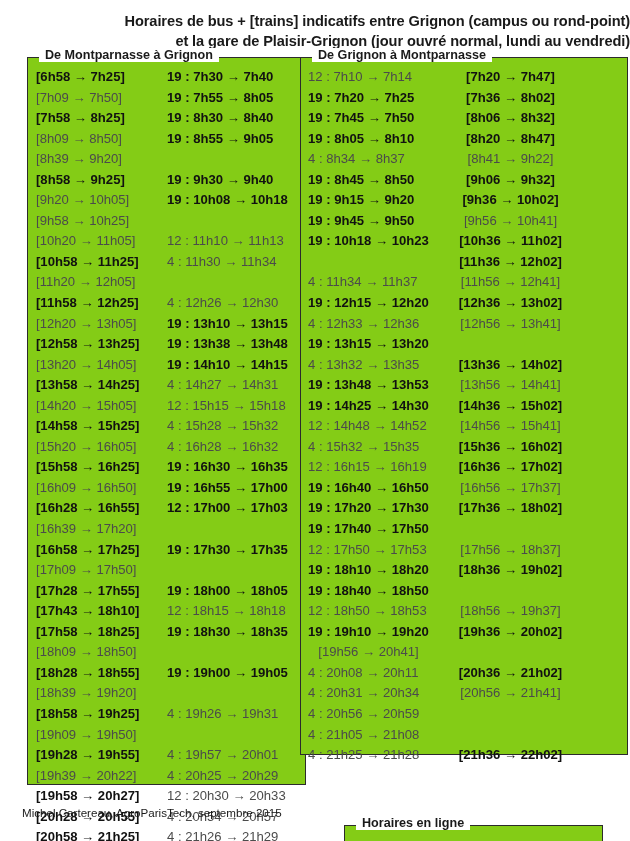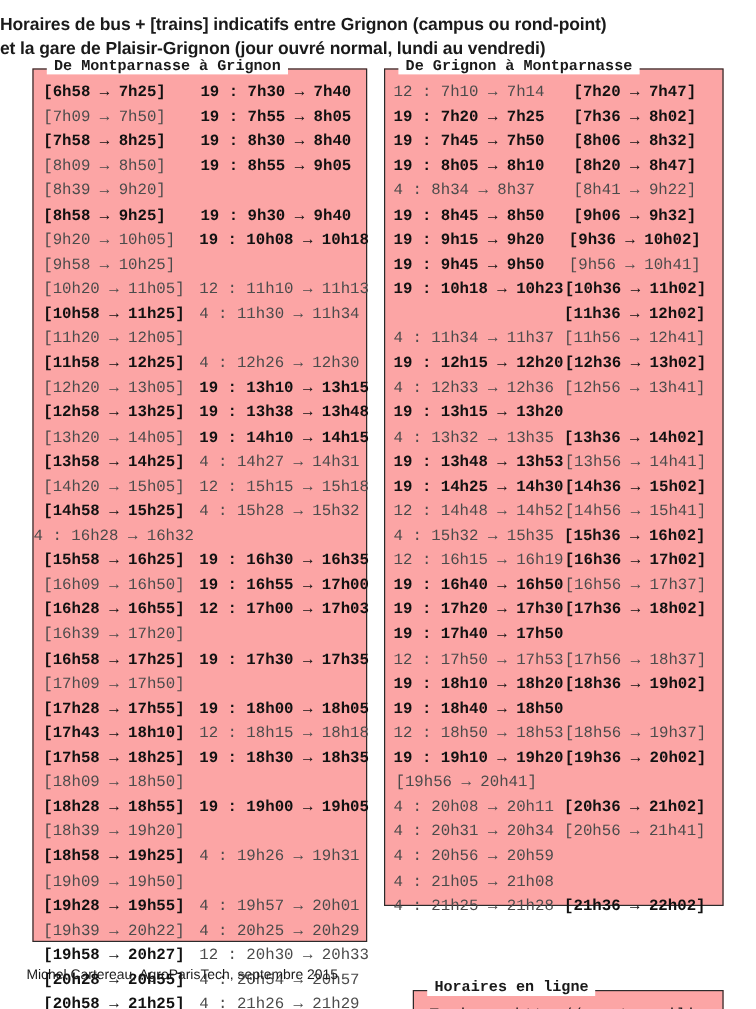--- a/index.html
+++ b/index.html
@@ -12,21 +12,21 @@
     width: 630px;
     height: 841px;
     font-family: "Liberation Sans", sans-serif;
     color: #1a1a1a;
     position: relative;
     overflow: hidden;
   }
 
   
   .title {
-    text-align: left;
+    text-align: right;
     font-weight: bold;
     font-size: 14.6px;
     line-height: 20px;
     padding-top: 11px;
     letter-spacing: -0.1px;
   }
   .title .line { display: block; white-space: nowrap; }
 
   
   .columns {
@@ -34,37 +34,36 @@
     top: 57px;
     left: 0;
     width: 630px;
   }
 
   
   .boxgroup {
     position: absolute;
     border: 1.6px solid #2b2b2b;
     box-sizing: border-box;
-    background: #fca5a5;
-    font-family: Liberation Mono, monospace;
+    background: #84cc16;
   }
   .boxgroup > .legend {
     position: absolute;
     top: -10px;
     left: 11px;
     background: #ffffff;
     padding: 0 6px;
     font-weight: bold;
     font-size: 12.6px;
     line-height: 14px;
     white-space: nowrap;
   }
 
   #box-left  { left: 27px;  top: 0px;  width: 279px; height: 728px; }
-  #box-right { left: 320px; top: 0px;  width: 283px; height: 698px; }
+  #box-right { left: 300px; top: 0px;  width: 328px; height: 698px; }
 
   .rows {
     padding: 9px 0 0 0;
     margin: 0;
     list-style: none;
   }
 
   
   .row {
     display: flex;
@@ -191,20 +190,21 @@
         </div>
         <div class="row">
           <span class="cell cell-a n">[14h20 → 15h05]</span>
           <span class="cell cell-b n">12 : 15h15 → 15h18</span>
         </div>
         <div class="row">
           <span class="cell cell-a b">[14h58 → 15h25]</span>
           <span class="cell cell-b n">4 : 15h28 → 15h32</span>
         </div>
         <div class="row">
+          <span class="cell cell-a n">[15h20 → 16h05]</span>
           <span class="cell cell-b n">4 : 16h28 → 16h32</span>
         </div>
         <div class="row">
           <span class="cell cell-a b">[15h58 → 16h25]</span>
           <span class="cell cell-b b">19 : 16h30 → 16h35</span>
         </div>
         <div class="row">
           <span class="cell cell-a n">[16h09 → 16h50]</span>
           <span class="cell cell-b b">19 : 16h55 → 17h00</span>
         </div>

